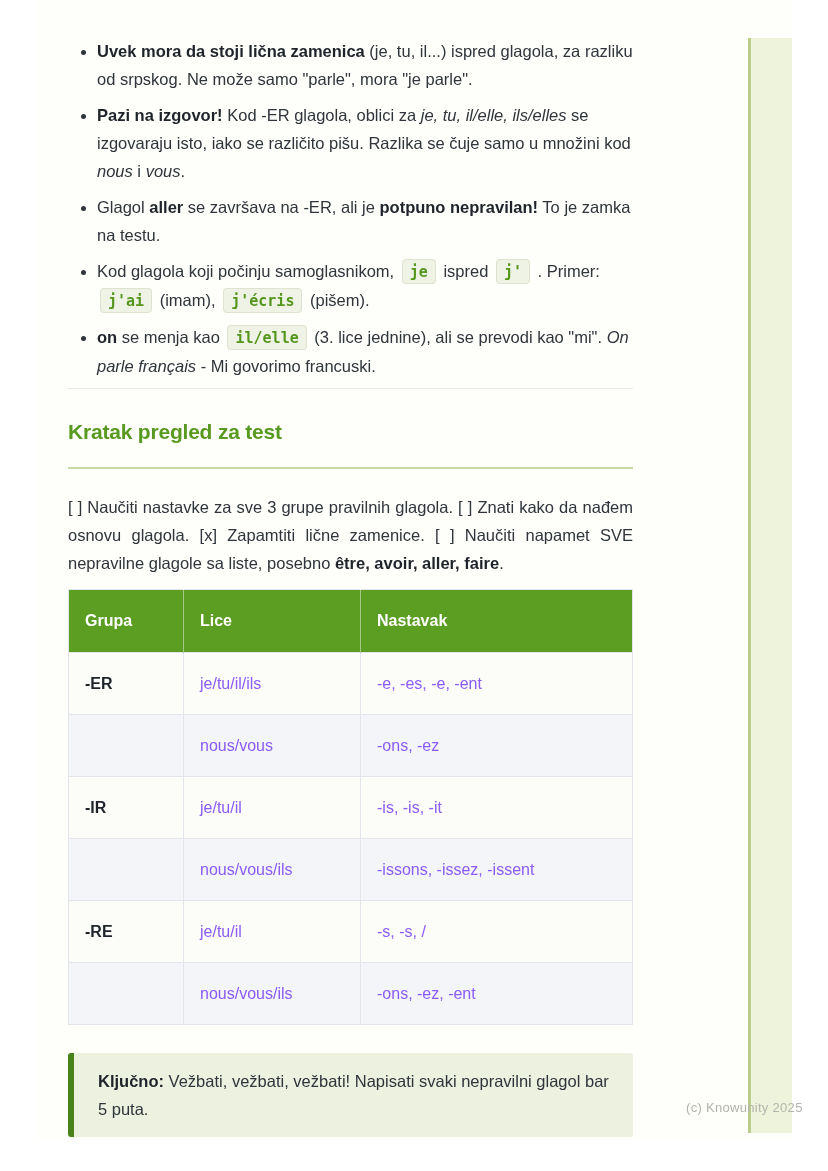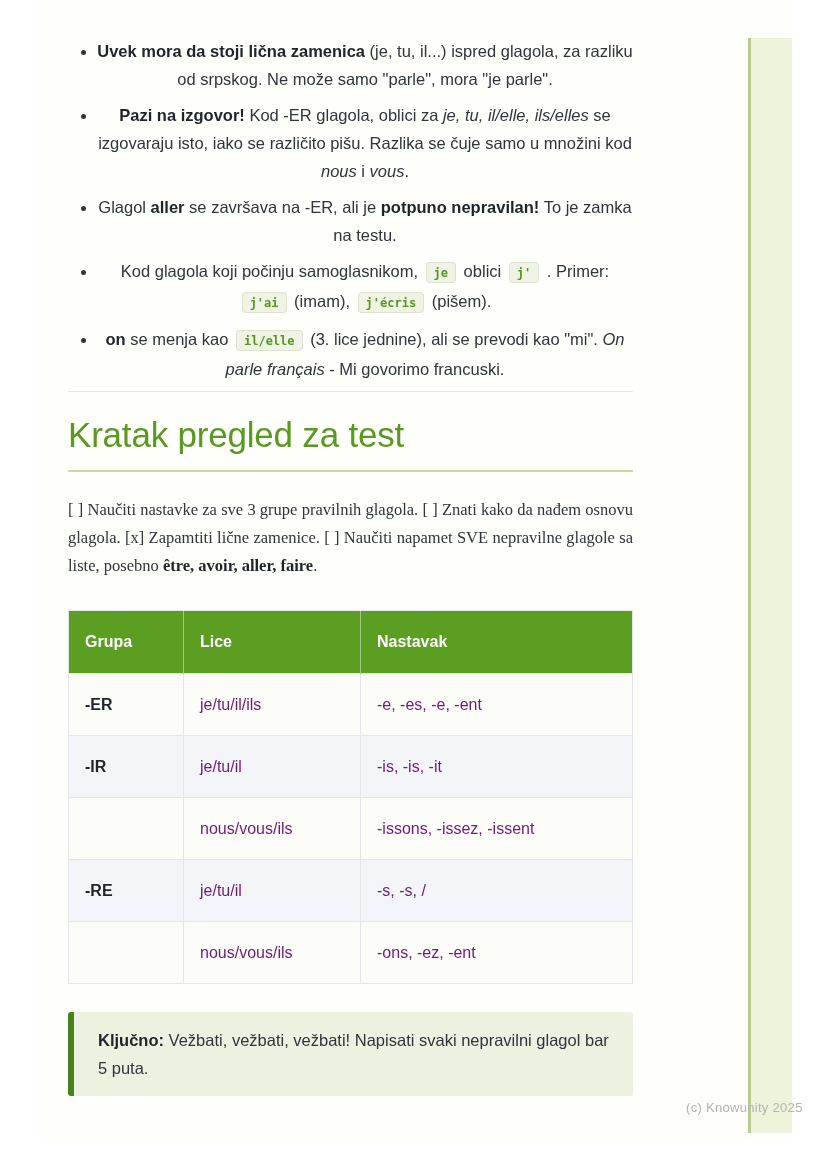--- a/index.html
+++ b/index.html
@@ -36,86 +36,85 @@
     width: 565px;
     padding-top: 37px;
     font-size: 16.5px;
     line-height: 28px;
     color: var(--body-text, #2f353b);
   }
   .b { font-weight: 700; color: var(--bold-text, #1e242a); }
   .i { font-style: italic; }
   code {
     font-family: "DejaVu Sans Mono", monospace;
-    font-size: 12px;
+    font-size: 15px;
     font-weight: 600;
     color: var(--code-green, #55961c);
     background: var(--code-bg, #eff3e5);
     border: 1px solid var(--code-border, #dde3cf);
     border-radius: 4px;
     padding: 2.5px 7px;
     margin: 0 3px;
     white-space: nowrap;
     position: relative;
     top: -1px;
   }
   ul.bullets {
     margin: 0;
     padding: 0 0 0 29px;
     list-style: disc outside;
   }
-  ul.bullets li { margin-bottom: 8px; text-align: center; }
+  ul.bullets li { margin-bottom: 8px; }
   ul.bullets li::marker { color: var(--body-text, #2f353b); font-size: 0.95em; }
   hr.divider {
     border: none;
     border-top: 1px solid var(--divider, #e7e7e3);
     margin: 0;
   }
   h2.heading {
     margin: 26px 0 16px 0;
     padding: 0 0 18px 0;
-    font-size: 35px;
+    font-size: 21px;
     line-height: 34px;
     letter-spacing: -0.2px;
     color: var(--heading-green, #58991f);
     border-bottom: 2px solid var(--heading-underline, #c9d9a4);
-    font-weight: 400;
+    font-weight: 700;
   }
   p.checklist {
     margin: 24px 0 0 0;
     text-align: justify;
-    font-family: Liberation Serif, serif;
   }
   p.caption {
     margin: 18px 0 0 0;
     font-weight: 700;
     color: var(--bold-text, #1e242a);
   }
   table.endings {
     width: 100%;
     border-collapse: collapse;
-    margin-top: 30px;
+    margin-top: 12px;
     font-size: 16px;
     border: 1px solid var(--table-border, #e2e6ea);
   }
   table.endings col.c1 { width: 115px; }
   table.endings col.c2 { width: 177px; }
   table.endings thead th {
     background: var(--accent-green, #5b9e22);
     color: var(--header-text, #ffffff);
     text-align: left;
     font-weight: 700;
     padding: 17px 16px;
     border-right: 1px solid rgba(255,255,255,0.45);
   }
   table.endings thead th:last-child { border-right: none; }
   table.endings tbody td {
     padding: 16.5px 16px;
     border: 1px solid var(--table-border, #e2e6ea);
-    color: #701a75;
+    color: #8b5cf6;
   }
   table.endings tbody td:first-child { font-weight: 700; color: var(--bold-text, #1e242a); }
   table.endings tbody tr:nth-child(odd)  { background: var(--row-bg, #fcfcf9); }
   table.endings tbody tr:nth-child(even) { background: var(--row-alt-bg, #f3f5f8); }
   .callout {
     margin-top: 28px;
     background: var(--callout-bg, #edf2e0);
     border-left: 6px solid var(--callout-border, #47821a);
     border-radius: 3px;
     padding: 14px 24px;
@@ -136,21 +135,21 @@
 <body>
 
 <div class="page">
   <div class="margin-strip"></div>
 
   <div class="content">
     <ul class="bullets" id="bullets">
         <li><span class="b">Uvek mora da stoji lična zamenica</span><span> (je, tu, il...) ispred glagola, za razliku od srpskog. Ne može samo "parle", mora "je parle".</span></li>
         <li><span class="b">Pazi na izgovor!</span><span> Kod -ER glagola, oblici za </span><span class="i">je, tu, il/elle, ils/elles</span><span> se izgovaraju isto, iako se različito pišu. Razlika se čuje samo u množini kod </span><span class="i">nous</span><span> i </span><span class="i">vous</span><span>.</span></li>
         <li><span>Glagol </span><span class="b">aller</span><span> se završava na -ER, ali je </span><span class="b">potpuno nepravilan!</span><span> To je zamka na testu.</span></li>
-        <li><span>Kod glagola koji počinju samoglasnikom, </span><code>je</code><span> oblici </span><code>j'</code><span> . Primer: </span><code>j'ai</code><span> (imam), </span><code>j'écris</code><span> (pišem).</span></li>
+        <li><span>Kod glagola koji počinju samoglasnikom, </span><code>je</code><span> ispred </span><code>j'</code><span> . Primer: </span><code>j'ai</code><span> (imam), </span><code>j'écris</code><span> (pišem).</span></li>
         <li><span class="b">on</span><span> se menja kao </span><code>il/elle</code><span> (3. lice jednine), ali se prevodi kao "mi". </span><span class="i">On parle français</span><span> - Mi govorimo francuski.</span></li>
       </ul>
 
     <hr class="divider">
 
     <h2 class="heading">Kratak pregled za test</h2>
 
     <p class="checklist"><span>[ ] Naučiti nastavke za sve 3 grupe pravilnih glagola. [ ] Znati kako da nađem osnovu glagola. [x] Zapamtiti lične zamenice. [ ] Naučiti napamet SVE nepravilne glagole sa liste, posebno </span><span class="b">être, avoir, aller, faire</span><span>.</span></p>
 
 
@@ -167,20 +166,25 @@
             <th>Nastavak</th>
           </tr>
       </thead>
       <tbody id="tbody">
           <tr>
             <td>-ER</td>
             <td>je/tu/il/ils</td>
             <td>-e, -es, -e, -ent</td>
           </tr>
           <tr>
+            <td></td>
+            <td>nous/vous</td>
+            <td>-ons, -ez</td>
+          </tr>
+          <tr>
             <td>-IR</td>
             <td>je/tu/il</td>
             <td>-is, -is, -it</td>
           </tr>
           <tr>
             <td></td>
             <td>nous/vous/ils</td>
             <td>-issons, -issez, -issent</td>
           </tr>
           <tr>

